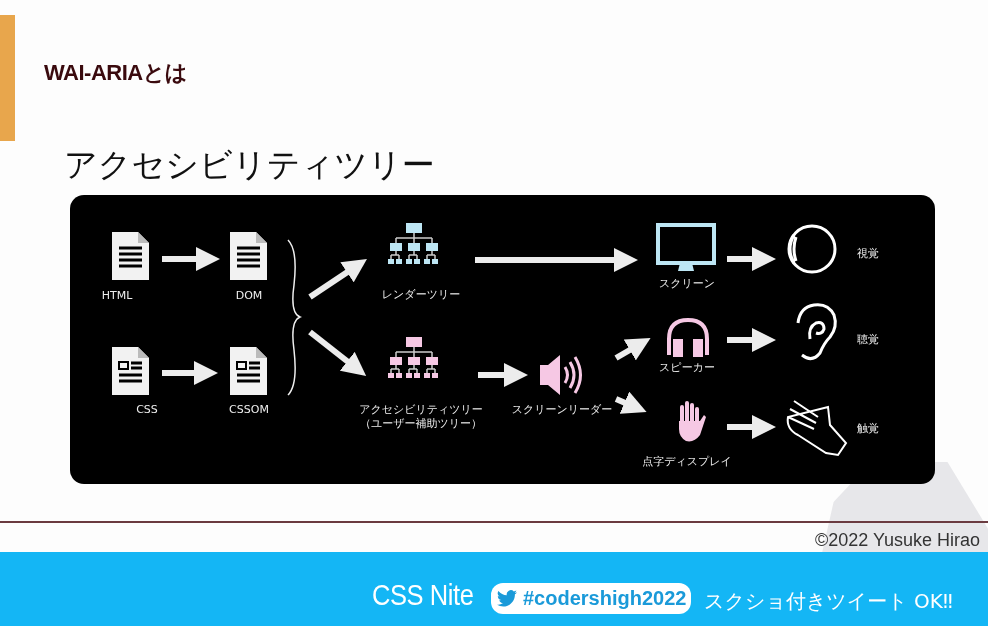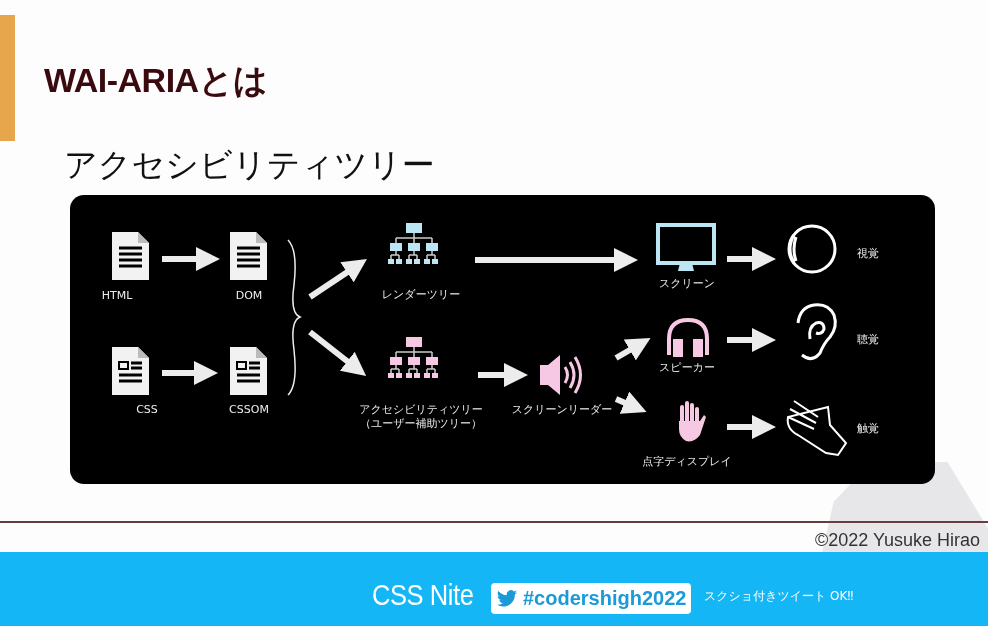--- a/index.html
+++ b/index.html
@@ -1,29 +1,29 @@
 <!DOCTYPE html>
 <html><head>
 <meta charset="utf-8">
 <style>
   html,body{margin:0;padding:0;}
   body{width:988px;height:626px;position:relative;overflow:hidden;background:#fdfdfd;font-family:"DejaVu Sans",sans-serif;}
   .accent-bar{position:absolute;left:0;top:15px;width:15px;height:126px;background:#e8a64c;}
-  .title{position:absolute;left:44px;top:58px;font-family:"Liberation Sans",sans-serif;font-weight:bold;font-size:34px;color:#3a0a0e;letter-spacing:-0.5px;}
+  .title{position:absolute;left:44px;top:58px;font-family:"Liberation Sans",sans-serif;font-weight:bold;font-size:22px;color:#3a0a0e;letter-spacing:-0.5px;}
   .subtitle{position:absolute;left:64px;top:143px;font-size:33px;color:#111;}
   .panel{position:absolute;left:70px;top:195px;width:865px;height:289px;background:#000;border-radius:14px;}
   .deco{position:absolute;left:820px;top:462px;width:170px;height:100px;background:#e7e7ea;clip-path:polygon(30% 0,75% 0,100% 70%,100% 100%,0 100%,8% 40%);}
   .rule{position:absolute;left:0;top:521px;width:988px;height:2px;background:#6b3b40;}
   .copyright{position:absolute;right:8px;top:530px;font-family:"Liberation Sans",sans-serif;font-size:18px;color:#333;}
   .banner{position:absolute;left:0;top:552px;width:988px;height:74px;background:#14b6f5;}
   .nite{position:absolute;left:372px;top:578px;font-family:"Liberation Sans",sans-serif;font-size:30px;color:#fff;font-weight:300;letter-spacing:-0.5px;transform:scaleX(0.85);transform-origin:left;}
-  .hashtag{position:absolute;left:491px;top:583px;width:200px;height:31px;background:#fff;border-radius:4px;display:flex;align-items:center;}
+  .hashtag{position:absolute;left:491px;top:583px;width:200px;height:31px;background:#fff;border-radius:12px;display:flex;align-items:center;}
   .hashtag svg{margin-left:6px;}
   .hashtag span{font-family:"Liberation Sans",sans-serif;font-weight:bold;font-size:20px;color:#1a9ad9;margin-left:6px;}
-  .tweetok{position:absolute;left:704px;top:588px;font-size:12px;color:#fff;text-align:center;}
+  .tweetok{position:absolute;left:704px;top:588px;font-size:20px;color:#fff;text-align:center;}
   .lbl{position:absolute;color:#eee;font-size:11px;text-align:center;white-space:nowrap;transform:translateX(-50%);}
 </style>
 </head>
 <body>
 
 <div class="accent-bar"></div>
 <div class="title">WAI-ARIAとは</div>
 <div class="subtitle">アクセシビリティツリー</div>
 <div class="deco"></div>
 

